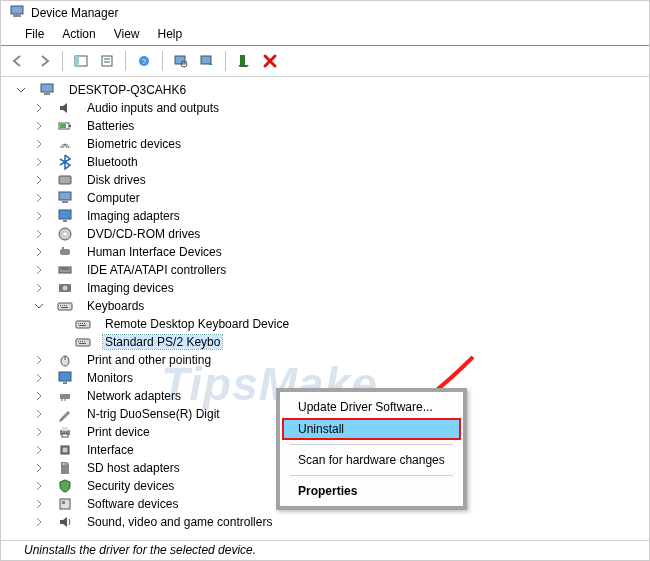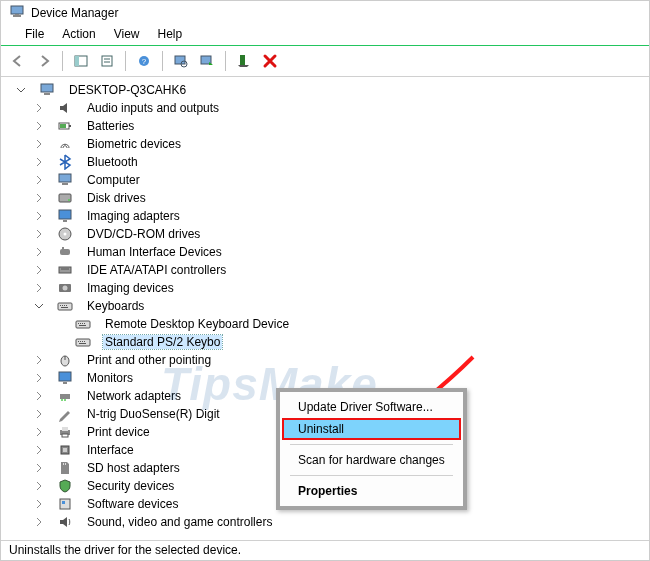--- a/index.html
+++ b/index.html
@@ -13,21 +13,21 @@
   .tbtn { width: 22px; height: 22px; display: inline-flex; align-items: center; justify-content: center; border: 1px solid transparent; }
   .sep { width: 1px; height: 20px; background: #c0c0c0; margin: 0 3px; }
   .tree { flex: 1; overflow: auto; padding: 4px 4px 4px 12px; position: relative; }
   .node { display: flex; align-items: center; gap: 12px; height: 18px; white-space: nowrap; padding-left: 2px; }
   .expander { width: 12px; height: 12px; display: inline-flex; align-items: center; justify-content: center; cursor: pointer; }
   .expander.blank { visibility: hidden; }
   .icon16 { width: 16px; height: 16px; display: inline-flex; align-items: center; justify-content: center; flex-shrink: 0; }
   .children { padding-left: 18px; }
   .node.selected .label { background: #cde8ff; outline: 1px dotted #7aa; }
   .label { padding: 0 2px; }
-  .statusbar { border-top: 1px solid #d0d0d0; padding: 2px 8px; font-size: 12px; height: 20px; }
+  .statusbar { border-top: 1px solid #d0d0d0; padding: 2px 23px; font-size: 12px; height: 20px; font-style: italic; }
   .context-menu { position: absolute; background: #fdfdfd; border: 4px solid #a3a3a3; box-shadow: 2px 2px 4px rgba(0,0,0,.25); min-width: 190px; padding: 4px 2px; z-index: 10; }
   .context-menu .citem { padding: 4px 16px; cursor: default; white-space: nowrap; }
   .context-menu .citem.highlight { outline: 2px solid #e11; outline-offset: -2px; background: #7dd3fc; }
   .context-menu .csep { height: 1px; background: #d0d0d0; margin: 4px 8px; }
   .arrow-annotation { position: absolute; z-index: 9; pointer-events: none; }
   .watermark { position: absolute; left: 160px; top: 280px; font-size: 46px; font-weight: 700; color: rgba(0,72,150,.15); font-style: italic; letter-spacing: 1px; pointer-events: none; z-index: 1; }
   .watermark .com { font-size: 18px; font-style: normal; letter-spacing: 3px; }
   svg { display: block; }
 </style>
 </head>
@@ -187,39 +187,39 @@
           <span class="label">Bluetooth</span>
         </div>
         <div class="node">
           <span class="expander">
             <svg width="10" height="10" viewBox="0 0 10 10">
               <path d="M3 1 L7 5 L3 9" fill="none" stroke="#888"></path>
             </svg>
           </span>
           <span class="icon16">
             <svg width="16" height="16" viewBox="0 0 16 16">
+              <rect x="2" y="4" width="12" height="8" rx="1" fill="#aaa" stroke="#555"></rect>
+              <circle cx="12" cy="10" r="1" fill="#5c5"></circle>
+            </svg>
+          </span>
+          <span class="label">Disk drives</span>
+        </div>
+        <div class="node">
+          <span class="expander">
+            <svg width="10" height="10" viewBox="0 0 10 10">
+              <path d="M3 1 L7 5 L3 9" fill="none" stroke="#888"></path>
+            </svg>
+          </span>
+          <span class="icon16">
+            <svg width="16" height="16" viewBox="0 0 16 16">
               <rect x="2" y="2" width="12" height="8" fill="#7aa8d8" stroke="#456"></rect>
               <rect x="5" y="11" width="6" height="2" fill="#888"></rect>
             </svg>
           </span>
           <span class="label">Computer</span>
-        </div>
-        <div class="node">
-          <span class="expander">
-            <svg width="10" height="10" viewBox="0 0 10 10">
-              <path d="M3 1 L7 5 L3 9" fill="none" stroke="#888"></path>
-            </svg>
-          </span>
-          <span class="icon16">
-            <svg width="16" height="16" viewBox="0 0 16 16">
-              <rect x="2" y="4" width="12" height="8" rx="1" fill="#aaa" stroke="#555"></rect>
-              <circle cx="12" cy="10" r="1" fill="#5c5"></circle>
-            </svg>
-          </span>
-          <span class="label">Disk drives</span>
         </div>
         <div class="node">
           <span class="expander">
             <svg width="10" height="10" viewBox="0 0 10 10">
               <path d="M3 1 L7 5 L3 9" fill="none" stroke="#888"></path>
             </svg>
           </span>
           <span class="icon16">
             <svg width="16" height="16" viewBox="0 0 16 16">
               <rect x="2" y="2" width="12" height="9" fill="#4a90d9" stroke="#456"></rect>

